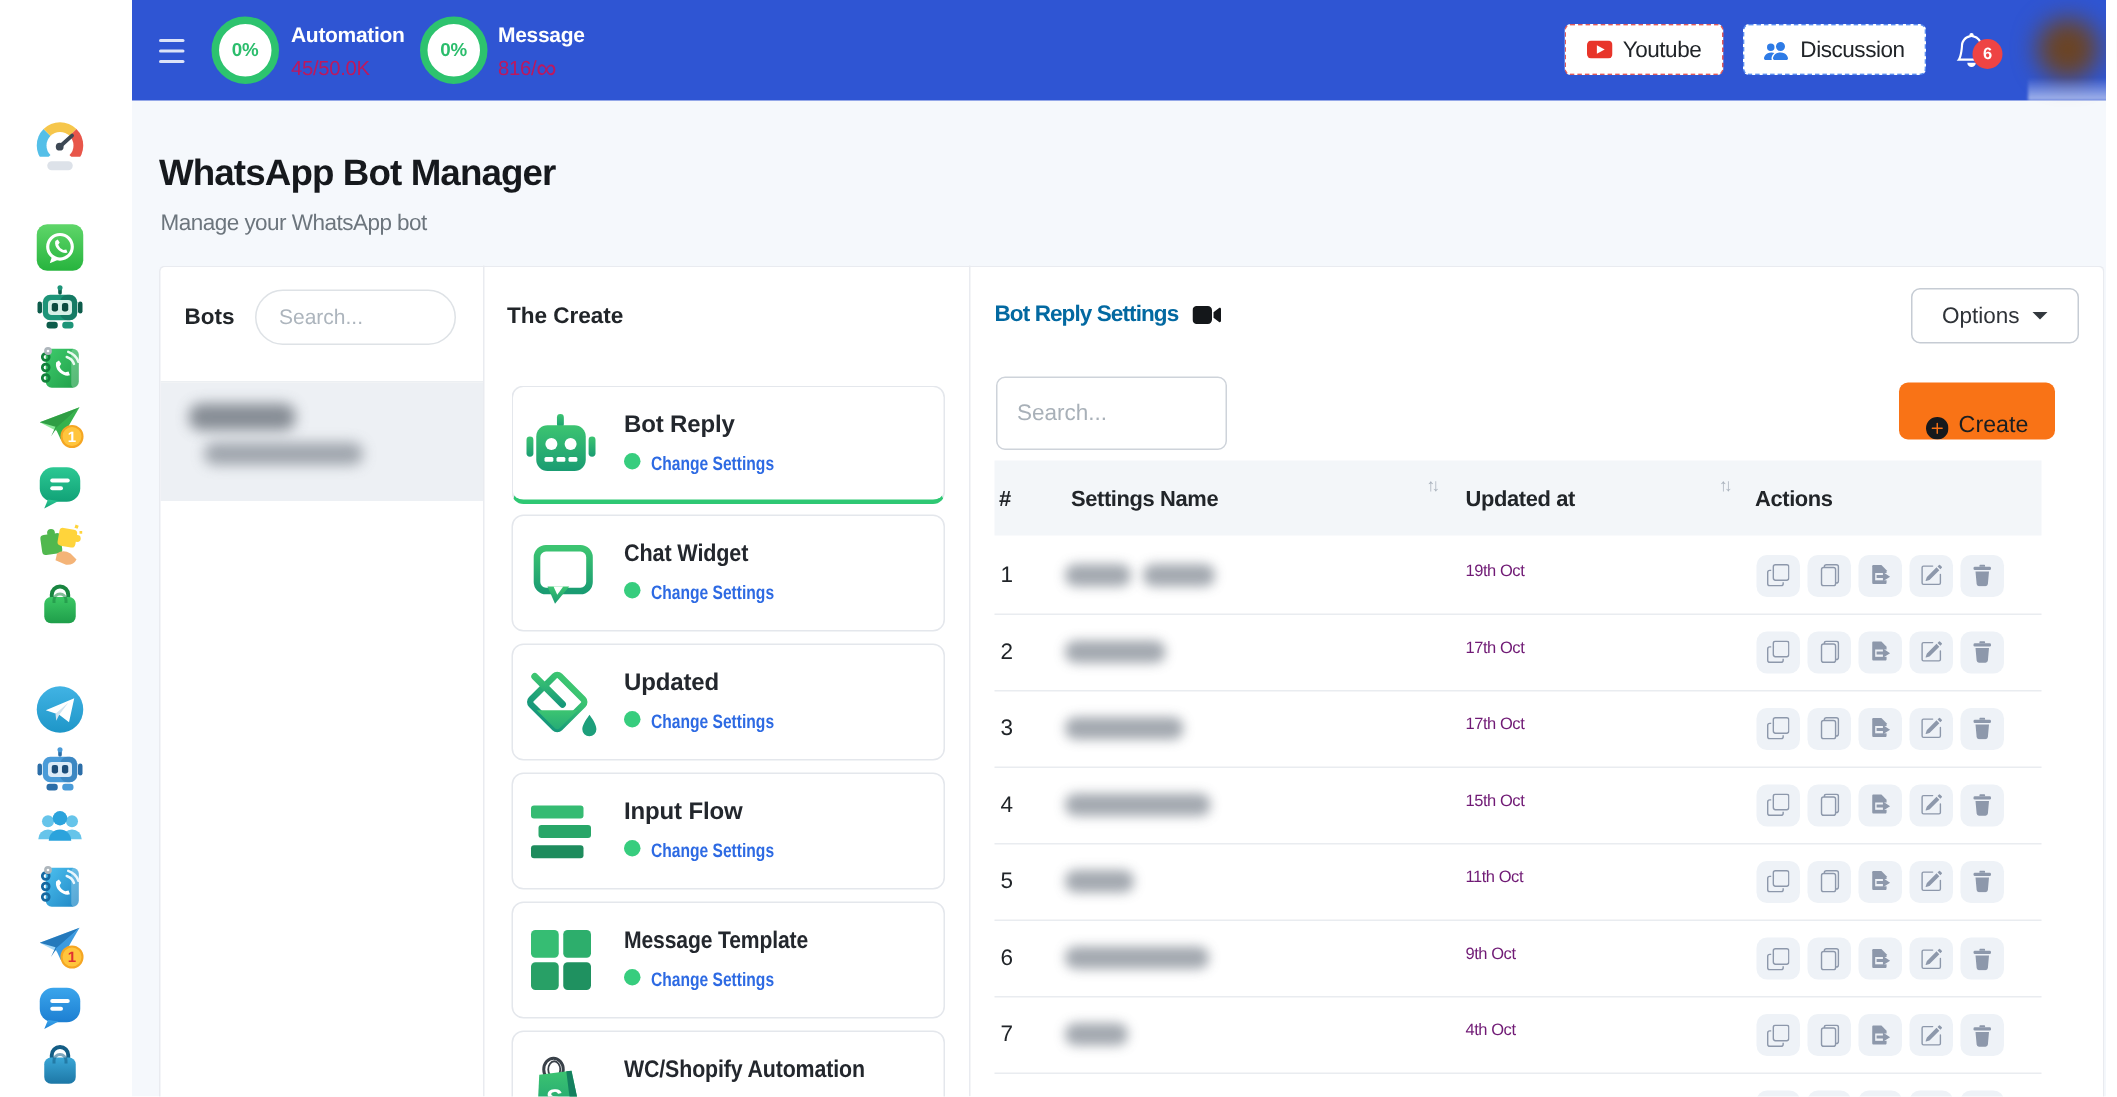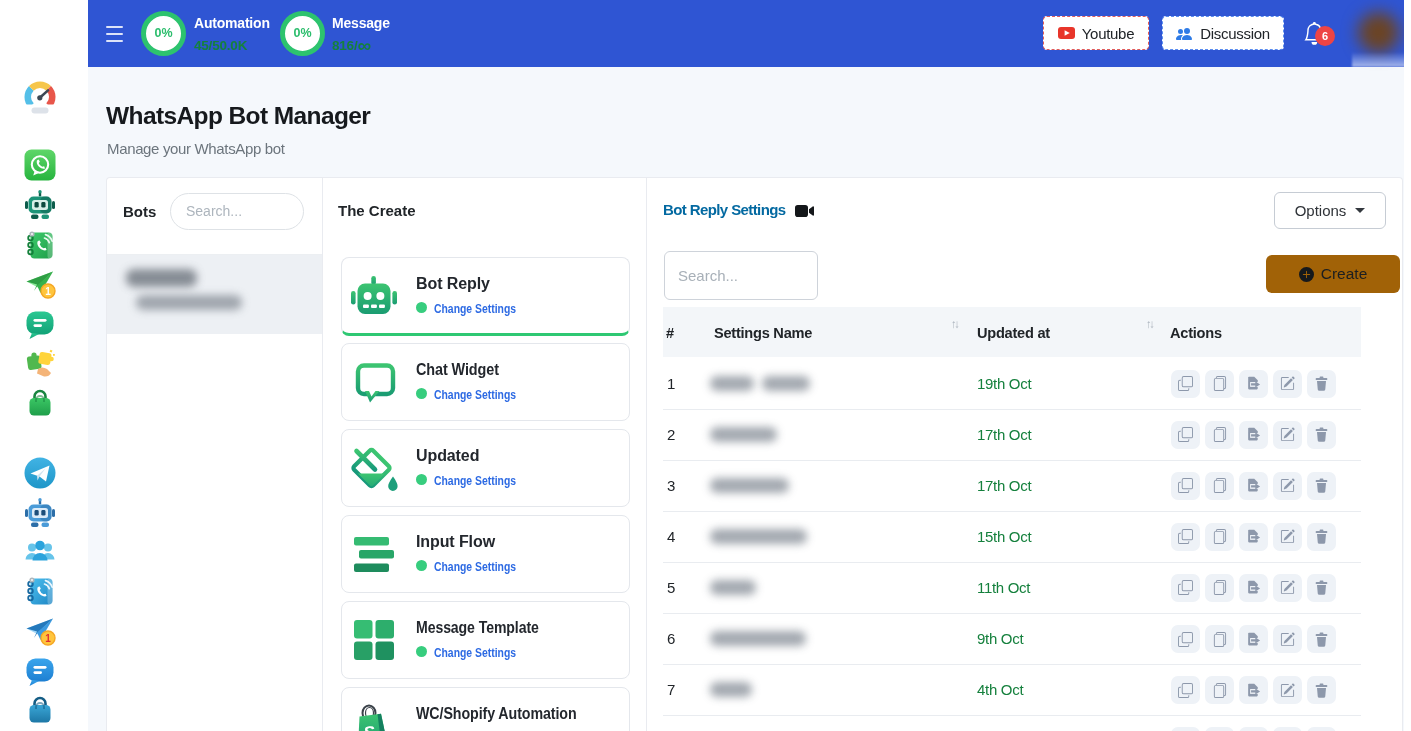--- a/index.html
+++ b/index.html
@@ -4,37 +4,37 @@
 *{margin:0;padding:0;box-sizing:border-box}
 html,body{width:1411px;height:731px;overflow:hidden;font-family:"Liberation Sans",sans-serif;background:#fff;position:relative}
 .abs{position:absolute}
 .sidebar{position:absolute;left:0;top:0;width:88px;height:731px;background:#fff;z-index:6}
 .topbar{position:absolute;left:88px;top:0;width:1316px;height:67px;background:#2f55d3;z-index:5}
 .mainbg{position:absolute;left:88px;top:67px;width:1316px;height:664px;background:#f5f8fc}
 .scrollstrip{position:absolute;left:1404px;top:0;width:7px;height:731px;background:#fff;z-index:20}
 .hamb span{display:block;width:17px;height:2.4px;background:#dde3f8;border-radius:2px;margin-bottom:4.6px}
 .ring{position:absolute;width:45px;height:45px;border-radius:50%;border:5px solid #2dc36e;background:#fff;color:#2bbd6c;font-weight:bold;font-size:12.5px;text-align:center;line-height:35px}
 .nlab{position:absolute;color:#fff;font-weight:bold;font-size:14px;letter-spacing:-0.2px;white-space:nowrap}
-.nlab2{position:absolute;color:#15803d;font-weight:bold;font-size:13.5px;letter-spacing:-0.2px;white-space:nowrap}
+.nlab2{position:absolute;color:#be185d;font-weight:normal;font-size:13.5px;letter-spacing:-0.2px;white-space:nowrap}
 .nbtn{position:absolute;height:34px;background:#fff;border-radius:4px;display:flex;align-items:center;justify-content:center;font-size:15px;letter-spacing:-0.3px;color:#202428}
 .title{position:absolute;left:106px;top:102px;font-size:24.5px;font-weight:bold;color:#16191d;letter-spacing:-0.6px}
 .subtitle{position:absolute;left:107px;top:140px;font-size:15px;letter-spacing:-0.35px;color:#6c757d}
 .card{position:absolute;left:106px;top:177px;width:1297px;height:580px;background:#fff;border:1px solid #e9ebf0;border-radius:4px 4px 0 0;border-bottom:none}
 .vline{position:absolute;top:177px;width:1px;height:554px;background:#e9ebf0;z-index:3}
 .wcard{position:absolute;left:341px;width:289px;height:78px;background:#fff;border:1px solid #e4e7ec;border-radius:8px}
 .wcard .ttl{position:absolute;left:74px;top:17px;font-size:16px;font-weight:bold;color:#23272d;letter-spacing:-0.1px;transform-origin:left center;white-space:nowrap}
 .wcard .dot{position:absolute;left:74px;top:44px;width:11px;height:11px;border-radius:50%;background:#37cd7e}
 .wcard .cs{position:absolute;left:92px;top:43px;font-size:13px;font-weight:bold;color:#2d6ae3;transform:scaleX(0.8);transform-origin:left center;white-space:nowrap}
 .wicon{position:absolute;left:8px;top:15px;width:48px;height:48px}
 .thead{position:absolute;left:663px;top:307px;width:698px;height:50px;background:#f3f6f9}
 .th{position:absolute;font-size:14.6px;font-weight:bold;color:#212529;letter-spacing:-0.25px}
 .sort{position:absolute;font-size:11.5px;color:#a9b1bc;letter-spacing:-2.5px}
 .trow{position:absolute;left:663px;width:698px;height:52px;border-bottom:1px solid #e9ecf0}
 .tnum{position:absolute;left:4px;top:17px;font-size:15px;color:#212529}
-.tdate{position:absolute;left:314px;top:17px;font-size:15px;letter-spacing:-0.3px;color:#15803d}
+.tdate{position:absolute;left:314px;top:17px;font-size:11px;letter-spacing:-0.3px;color:#701a75}
 .blurname{position:absolute;left:47px;top:18px;height:15px;border-radius:7px;background:#8c939c;filter:blur(4px);opacity:.8}
 .abtn{position:absolute;width:29px;height:28px;border-radius:7px;background:#eef2f7;top:12px}
 .abtn svg{position:absolute;left:7px;top:6.5px}
 .srch{border:1px solid #ced3da;border-radius:6px;background:#fff;color:#a8b0b8;font-size:15px;position:absolute}
 </style></head><body>
 <div class="mainbg"></div>
 <div class="scrollstrip"></div>
 
 <svg width="0" height="0" style="position:absolute">
 <defs>
@@ -345,21 +345,21 @@
 </div>
 <div class="abs" style="left:663px;top:201px;font-size:15px;letter-spacing:-0.6px;font-weight:bold;color:#0369a1;z-index:4">Bot Reply Settings</div>
 <div class="abs" style="left:795px;top:203px;z-index:4"><svg width="19" height="12" viewBox="0 0 19 12">
       <path d="M0 2.8A2.8 2.8 0 0 1 2.8 0h7.4A2.8 2.8 0 0 1 13 2.8v6.4A2.8 2.8 0 0 1 10.2 12H2.8A2.8 2.8 0 0 1 0 9.2V2.8zM14 4.2l3.7-2.8c.5-.4 1.3 0 1.3.6v8c0 .6-.8 1-1.3.6L14 7.8V4.2z" fill="#14171a"></path>
     </svg></div>
 <div class="abs" style="left:1274px;top:192px;width:112px;height:37px;background:#fff;border:1px solid #c6ccd4;border-radius:6px;z-index:4;display:flex;align-items:center;justify-content:center;font-size:15px;color:#2f3338">
     <span>Options</span>
     <span style="margin-left:9px;width:0;height:0;border-left:5px solid transparent;border-right:5px solid transparent;border-top:5.5px solid #33383e"></span>
   </div>
 <div class="srch" style="left:664px;top:251px;width:154px;height:49px;line-height:47px;padding-left:13px;z-index:4">Search...</div>
-<div class="abs" style="left:1266px;top:255px;width:134px;height:38px;background:#a16207;border-radius:6px;z-index:4;display:flex;align-items:center;justify-content:center;font-size:15.5px;color:#1b1e21">
+<div class="abs" style="left:1266px;top:255px;width:104px;height:38px;background:#f97316;border-radius:6px;z-index:4;display:flex;align-items:flex-end;justify-content:center;font-size:15.5px;color:#1b1e21">
     <svg width="15" height="15" viewBox="0 0 16 16">
       <path d="M16 8A8 8 0 1 1 0 8a8 8 0 0 1 16 0zM8.5 4.5a.5.5 0 0 0-1 0v3h-3a.5.5 0 0 0 0 1h3v3a.5.5 0 0 0 1 0v-3h3a.5.5 0 0 0 0-1h-3v-3z" fill="#16191c"></path>
     </svg>
     <span style="margin-left:7px">Create</span>
   </div>
 <div class="thead" style="z-index:3"></div>
 <div class="th" style="left:666px;top:325px;z-index:4">#</div>
 <div class="th" style="left:714px;top:325px;z-index:4">Settings Name</div>
 <div class="sort" style="left:951px;top:318px;z-index:4">↑↓</div>
 <div class="th" style="left:977px;top:325px;z-index:4">Updated at</div>

